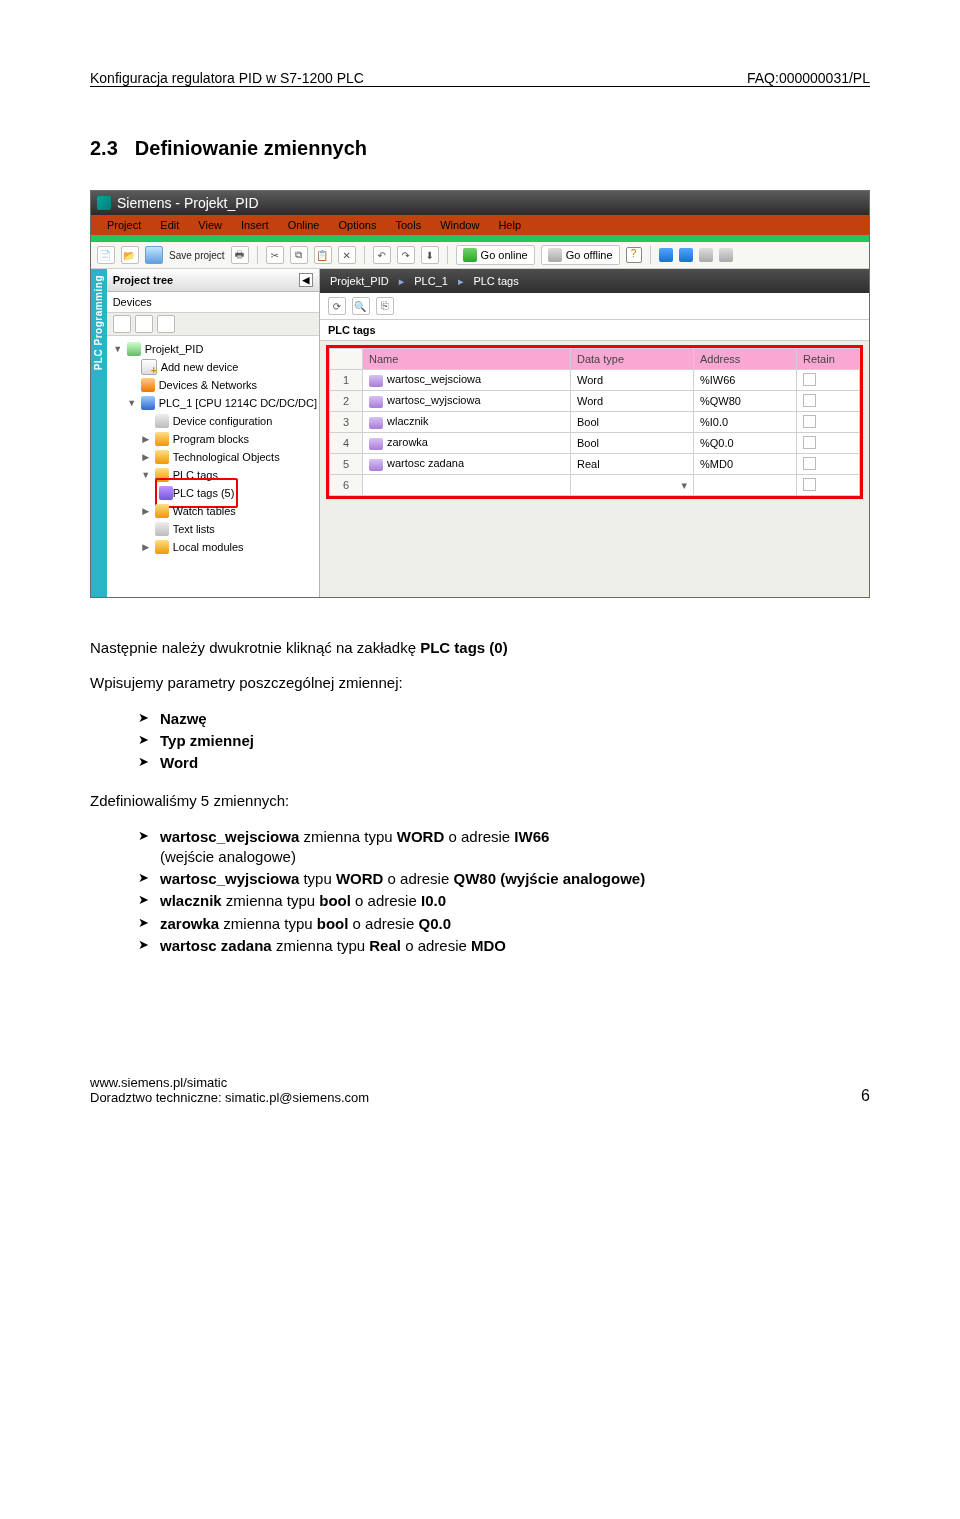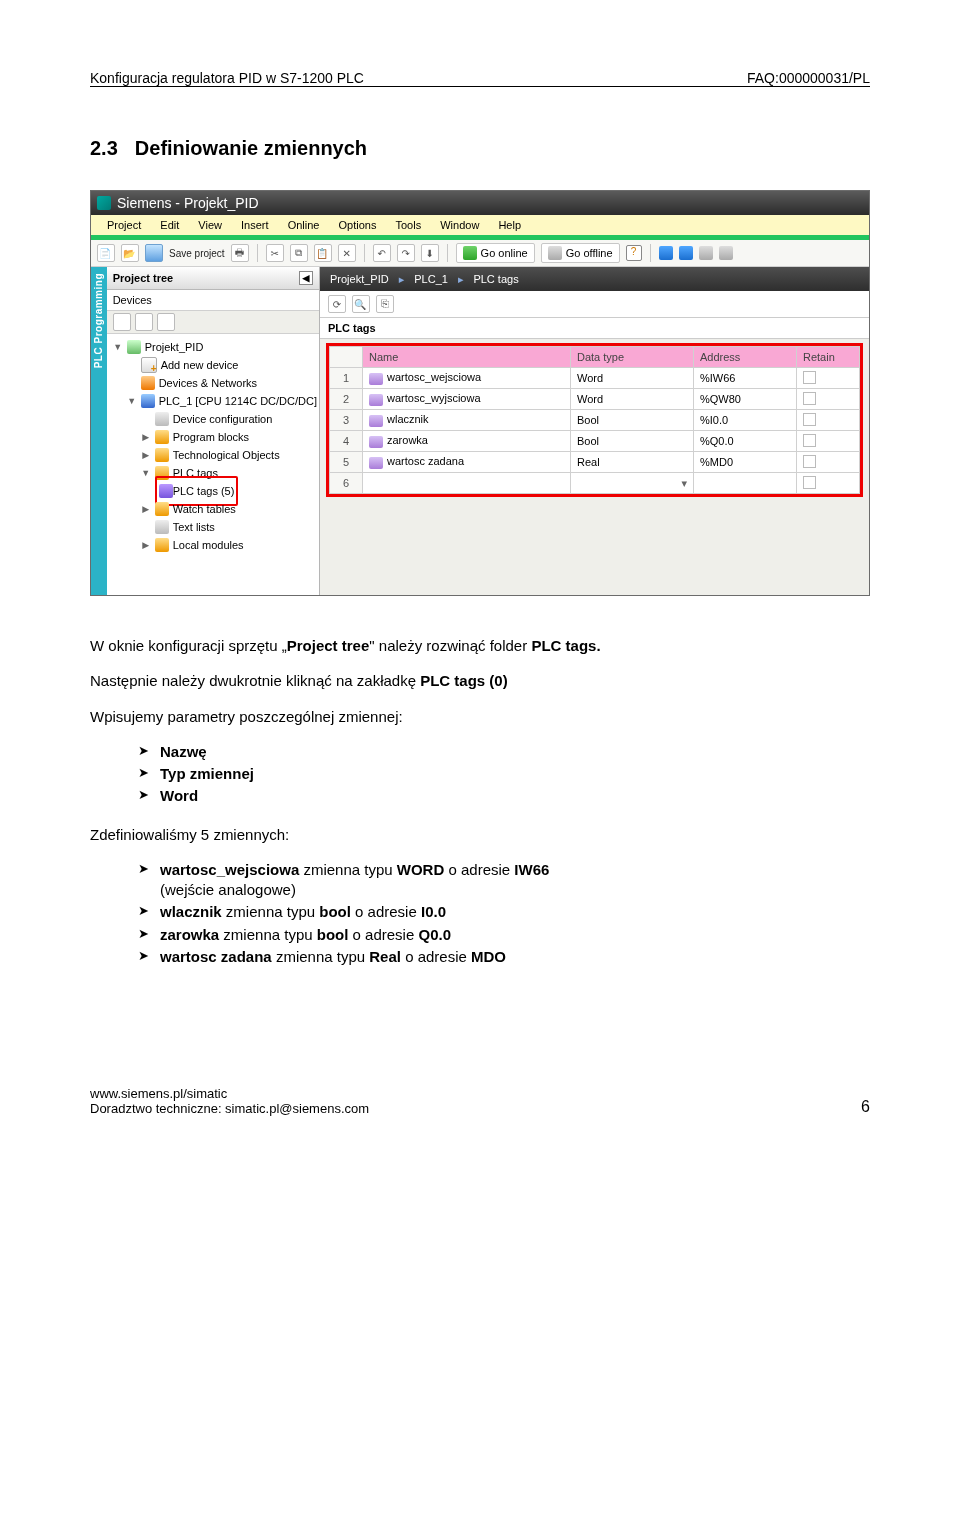--- a/index.html
+++ b/index.html
@@ -6,21 +6,21 @@
 .page{padding:70px 90px 40px 90px}
 .hdr{display:flex;justify-content:space-between;font-size:14px;color:#000;margin-bottom:-2px}
 .hdr-line{border-top:1px solid #000;margin-top:2px}
 .sec-title{font-size:20px;font-weight:bold;margin-top:50px;margin-bottom:30px}
 .sec-num{margin-right:17px}
 
 
 .shot{border:1px solid #6b6b6b;background:#fff;font-family:Tahoma,Arial,sans-serif;font-size:11px;color:#000;margin-bottom:40px}
 .titlebar{height:24px;background:linear-gradient(#5b5b5b,#2b2b2b);color:#fff;display:flex;align-items:center;padding:0 6px;font-size:14px;gap:6px}
 .tb-ico{width:14px;height:14px;background:linear-gradient(135deg,#00a8a0,#007c77);border-radius:2px}
-.menubar{height:20px;background:#fef9c3;border-bottom:5px solid #22c55e;padding-left:8px}
+.menubar{height:20px;background:#c2410c;border-bottom:7px solid #22c55e;padding-left:8px}
 .menubar span{display:inline-block;padding:0 8px;line-height:20px;cursor:default}
 .toolbar{height:26px;background:#f7f7f4;border-bottom:1px solid #d0d0d0;display:flex;align-items:center;padding:0 6px;gap:6px}
 .tbi{width:16px;height:16px;border:1px solid #c0c0c0;background:#fff;border-radius:2px;display:flex;align-items:center;justify-content:center;font-size:10px;color:#555}
 .tbi.disk{background:linear-gradient(#c3e4ff,#5fa0e0);border-color:#6fa1d0}
 .tbsep{width:1px;height:18px;background:#c7c7c7;margin:0 2px}
 .tblbl{font-size:10px;color:#222}
 .tbbtn{height:18px;display:flex;align-items:center;gap:4px;padding:0 6px;border:1px solid #c7c7c7;background:#fff;border-radius:2px}
 .gi{width:14px;height:14px;border-radius:2px}
 .gi.green{background:linear-gradient(#6fd36a,#2ea52a)}
 .gi.gray{background:linear-gradient(#ddd,#aaa)}
@@ -291,34 +291,32 @@
                 </tr>
               </tbody>
           </table>
         </div>
       </div>
     </div>
   </div>
 
   <div class="body-text">
     <p>
-      <span>W oknie konfiguracji sprzętu „</span><b>Project tree</b><span>" należy rozwinąć folder </span><b>PLC tags.</b>
-    </p>
-    <p>
       <span>Następnie należy dwukrotnie kliknąć na zakładkę </span><b>PLC tags (0)</b>
     </p>
     <p>Wpisujemy parametry poszczególnej zmiennej:</p>
     <ul class="bullets" id="b1">
         <li><b>Nazwę</b></li>
         <li><b>Typ zmiennej</b></li>
         <li><b>Word</b></li>
       </ul>
     <p>Zdefiniowaliśmy 5 zmiennych:</p>
     <ul class="bullets" id="b2">
         <li><b>wartosc_wejsciowa</b> zmienna typu <b>WORD</b> o adresie <b>IW66</b><br><span style="padding-left:0">(wejście analogowe)</span></li>
+        <li><b>wartosc_wyjsciowa</b> typu <b>WORD</b> o adresie <b>QW80 (wyjście analogowe)</b></li>
         <li><b>wlacznik</b> zmienna typu <b>bool</b> o adresie <b>I0.0</b></li>
         <li><b>zarowka</b> zmienna typu <b>bool</b> o adresie <b>Q0.0</b></li>
         <li><b>wartosc zadana</b> zmienna typu <b>Real</b> o adresie <b>MDO</b></li>
       </ul>
   </div>
 
   <div class="ftr">
     <div>
       <div>www.siemens.pl/simatic</div>
       <div>Doradztwo techniczne: simatic.pl@siemens.com</div>

